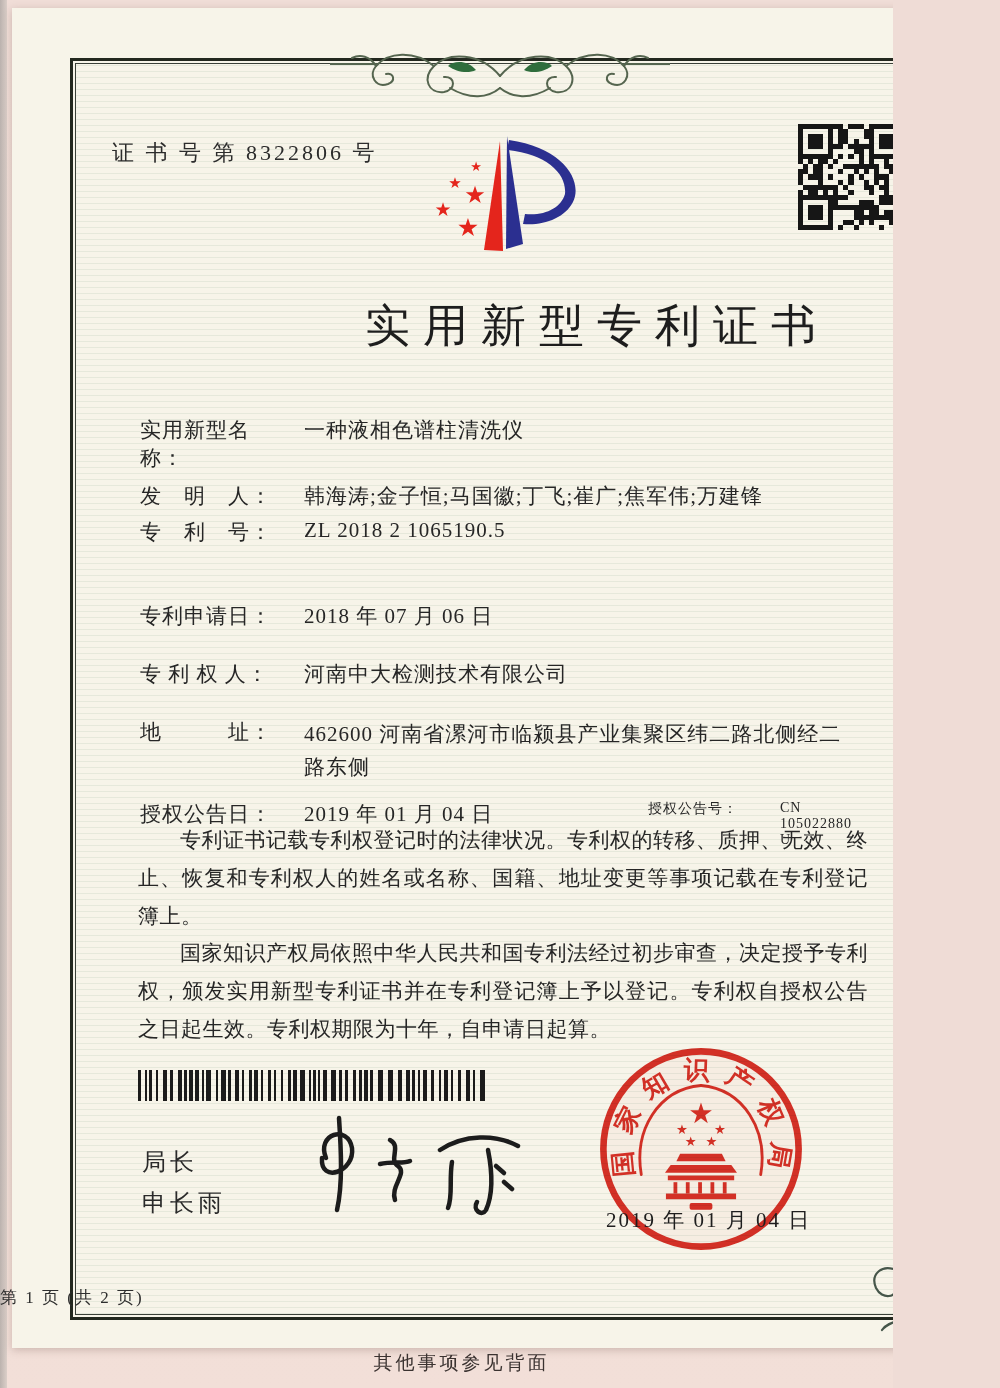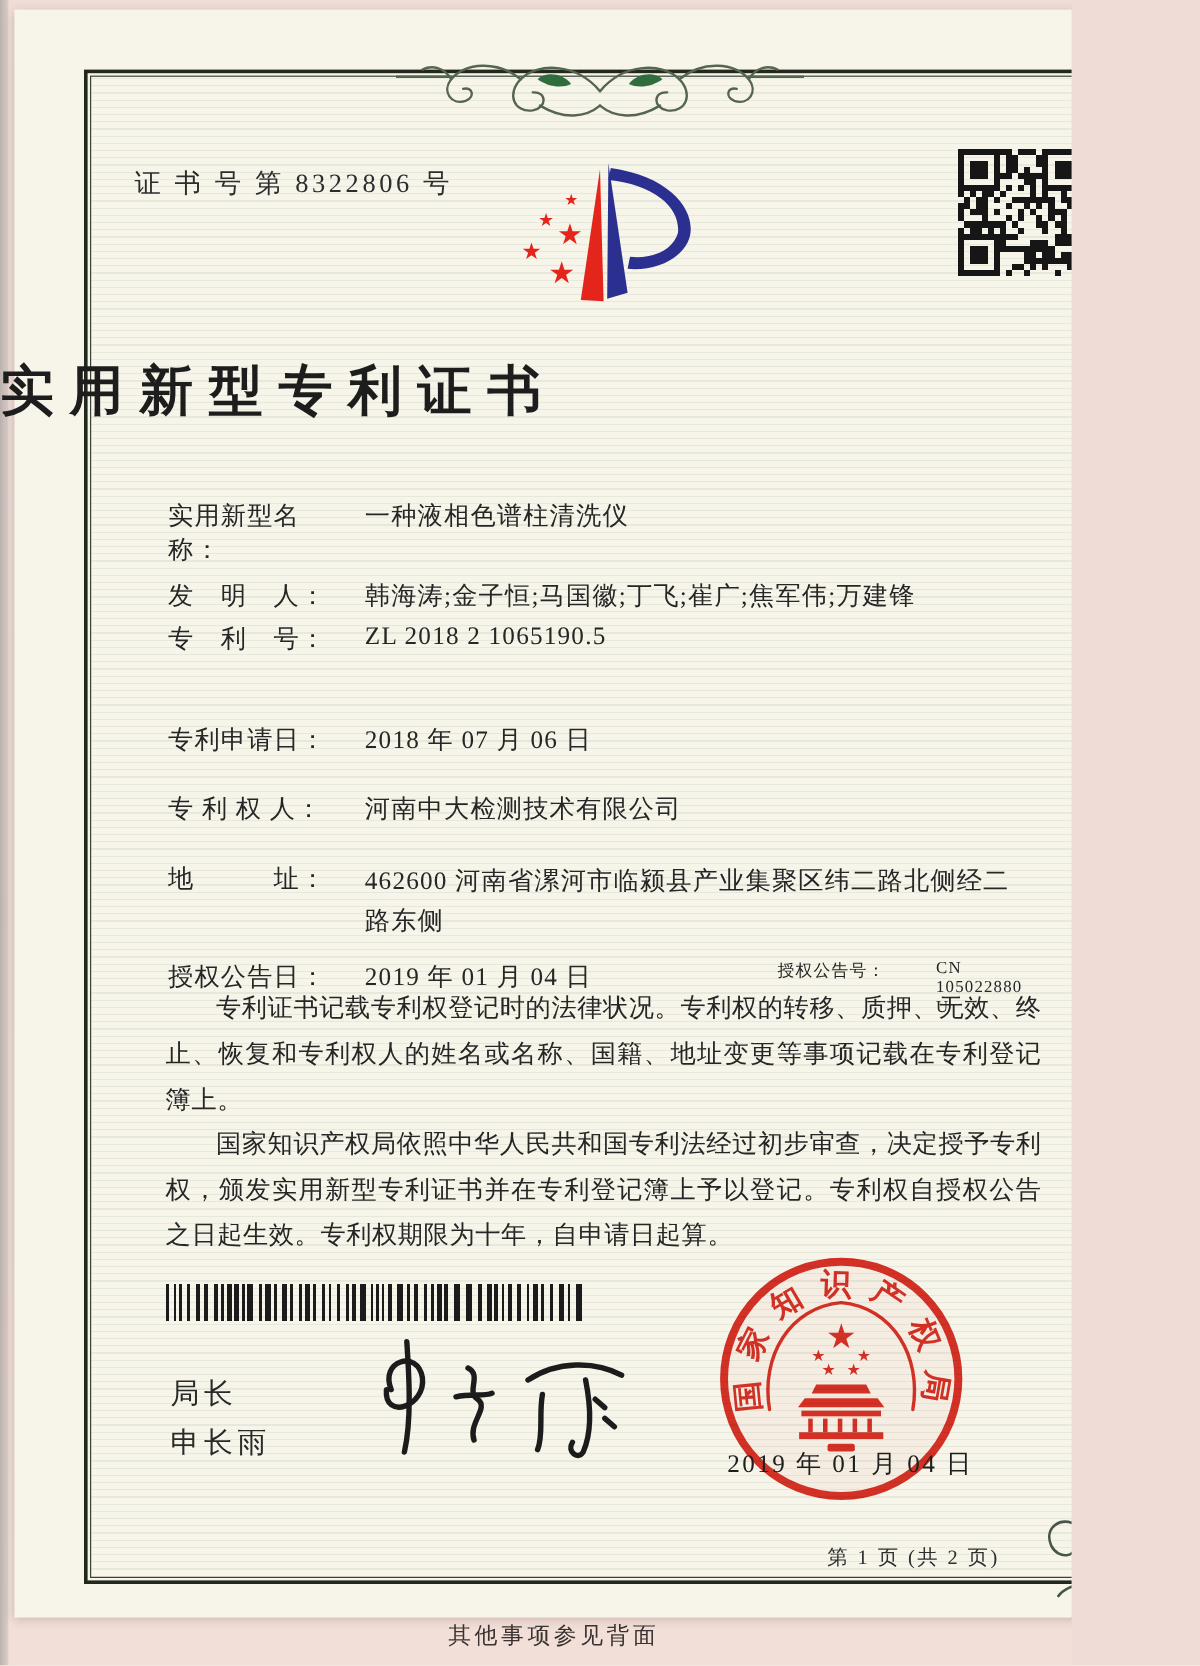--- a/index.html
+++ b/index.html
@@ -36,22 +36,22 @@
         rgba(140,172,144,.16) 0px, rgba(140,172,144,.16) 1px,
         rgba(255,255,255,0) 1px, rgba(255,255,255,0) 6px);
   }
   .cert-no{
     position:absolute; left:112px; top:138px;
     font-size:22px; letter-spacing:3px; color:#2c2c2c;
   }
   .logo{ position:absolute; left:415px; top:120px; width:175px; height:155px; }
   .qr{ position:absolute; left:798px; top:124px; width:106px; height:106px; }
   .title{
-    position:absolute; left:0; right:64px; top:296px; text-align:left;
-    font-size:45px; font-weight:700; letter-spacing:13px; color:#1d1d1d;
+    position:absolute; left:0; right:64px; top:296px; text-align:right;
+    font-size:45px; font-weight:400; letter-spacing:13px; color:#1d1d1d;
   }
   .row{ position:absolute; left:140px; display:flex; font-size:21px; color:#262626;gap:16px; }
   .row .lbl{ width:148px; flex:0 0 148px; letter-spacing:1px; }
   .row .val{ letter-spacing:1px; }
   .val-wrap{ width:540px; line-height:1.55; }
   .grant-no-pair{ position:absolute; left:508px; top:0; display:flex; font-size:14px; }
   .grant-no-pair .lbl{ width:132px; flex:0 0 132px; }
   .paragraphs{
     position:absolute; left:138px; top:822px; width:730px;
     font-size:21px; line-height:1.8; color:#262626; text-align:justify;
@@ -66,21 +66,21 @@
   .signature{ position:absolute; left:292px; top:1106px; width:250px; height:112px; }
   .seal{ position:absolute; left:592px; top:1040px; width:218px; height:218px;
          mix-blend-mode:multiply; opacity:.94; }
   .seal-arc{ font-size:27px; font-weight:700; letter-spacing:15px; fill:#d8251b;
              font-family:"Liberation Serif","DejaVu Serif",serif; }
   .seal-date{
     position:absolute; left:606px; top:1206px; font-size:21px; letter-spacing:2px;
     color:#1e1e1e; z-index:3;
   }
   .page-no{
-    position:absolute; left:18px; right:60px; top:1286px; text-align:right;
+    position:absolute; left:0; right:60px; top:1286px; text-align:left;
     font-size:17px; color:#2e2e2e; letter-spacing:2px;
   }
   .footer-note{
     position:absolute; left:0; right:0; top:1350px; text-align:center;
     font-size:19px; color:#3a3230; letter-spacing:3px;padding-left:30px;
   }
   .ornament{ position:absolute; left:330px; top:42px; width:340px; height:66px; }
   .corner-flourish{ position:absolute; left:862px; top:1186px; width:92px; height:150px; }
   svg{ display:block; }
 </style>

